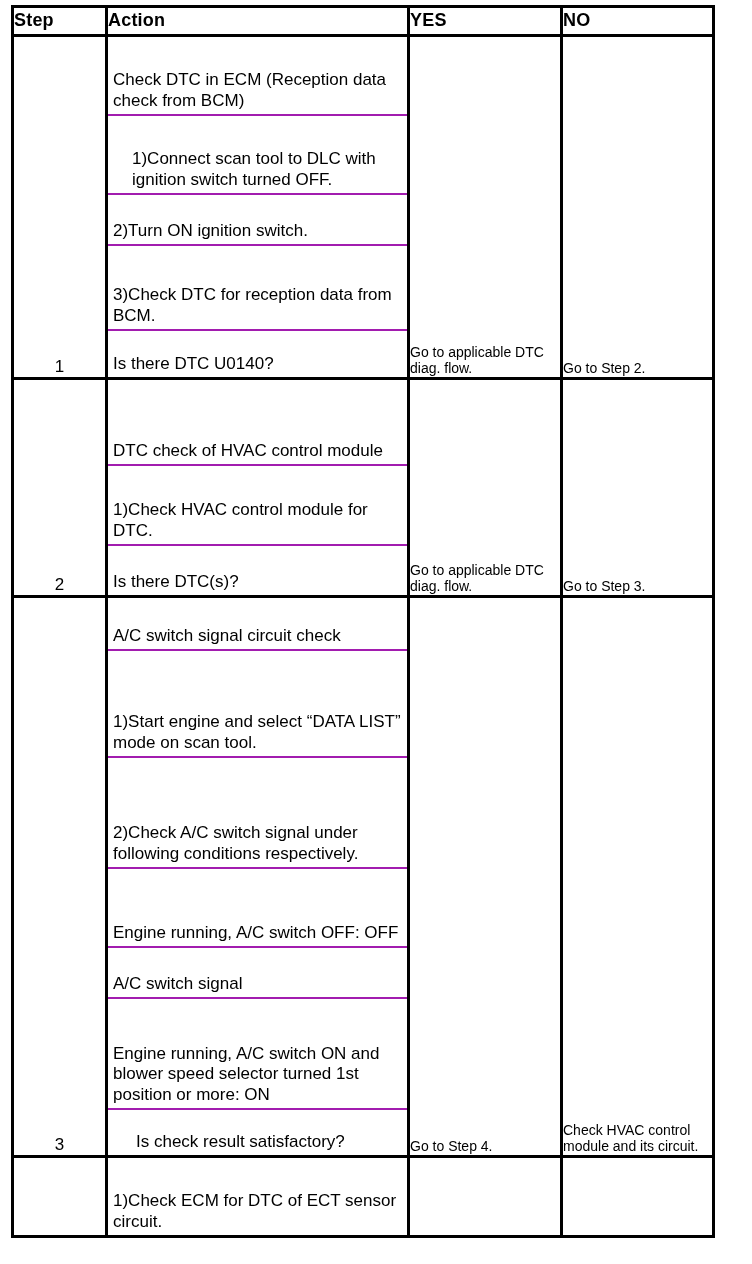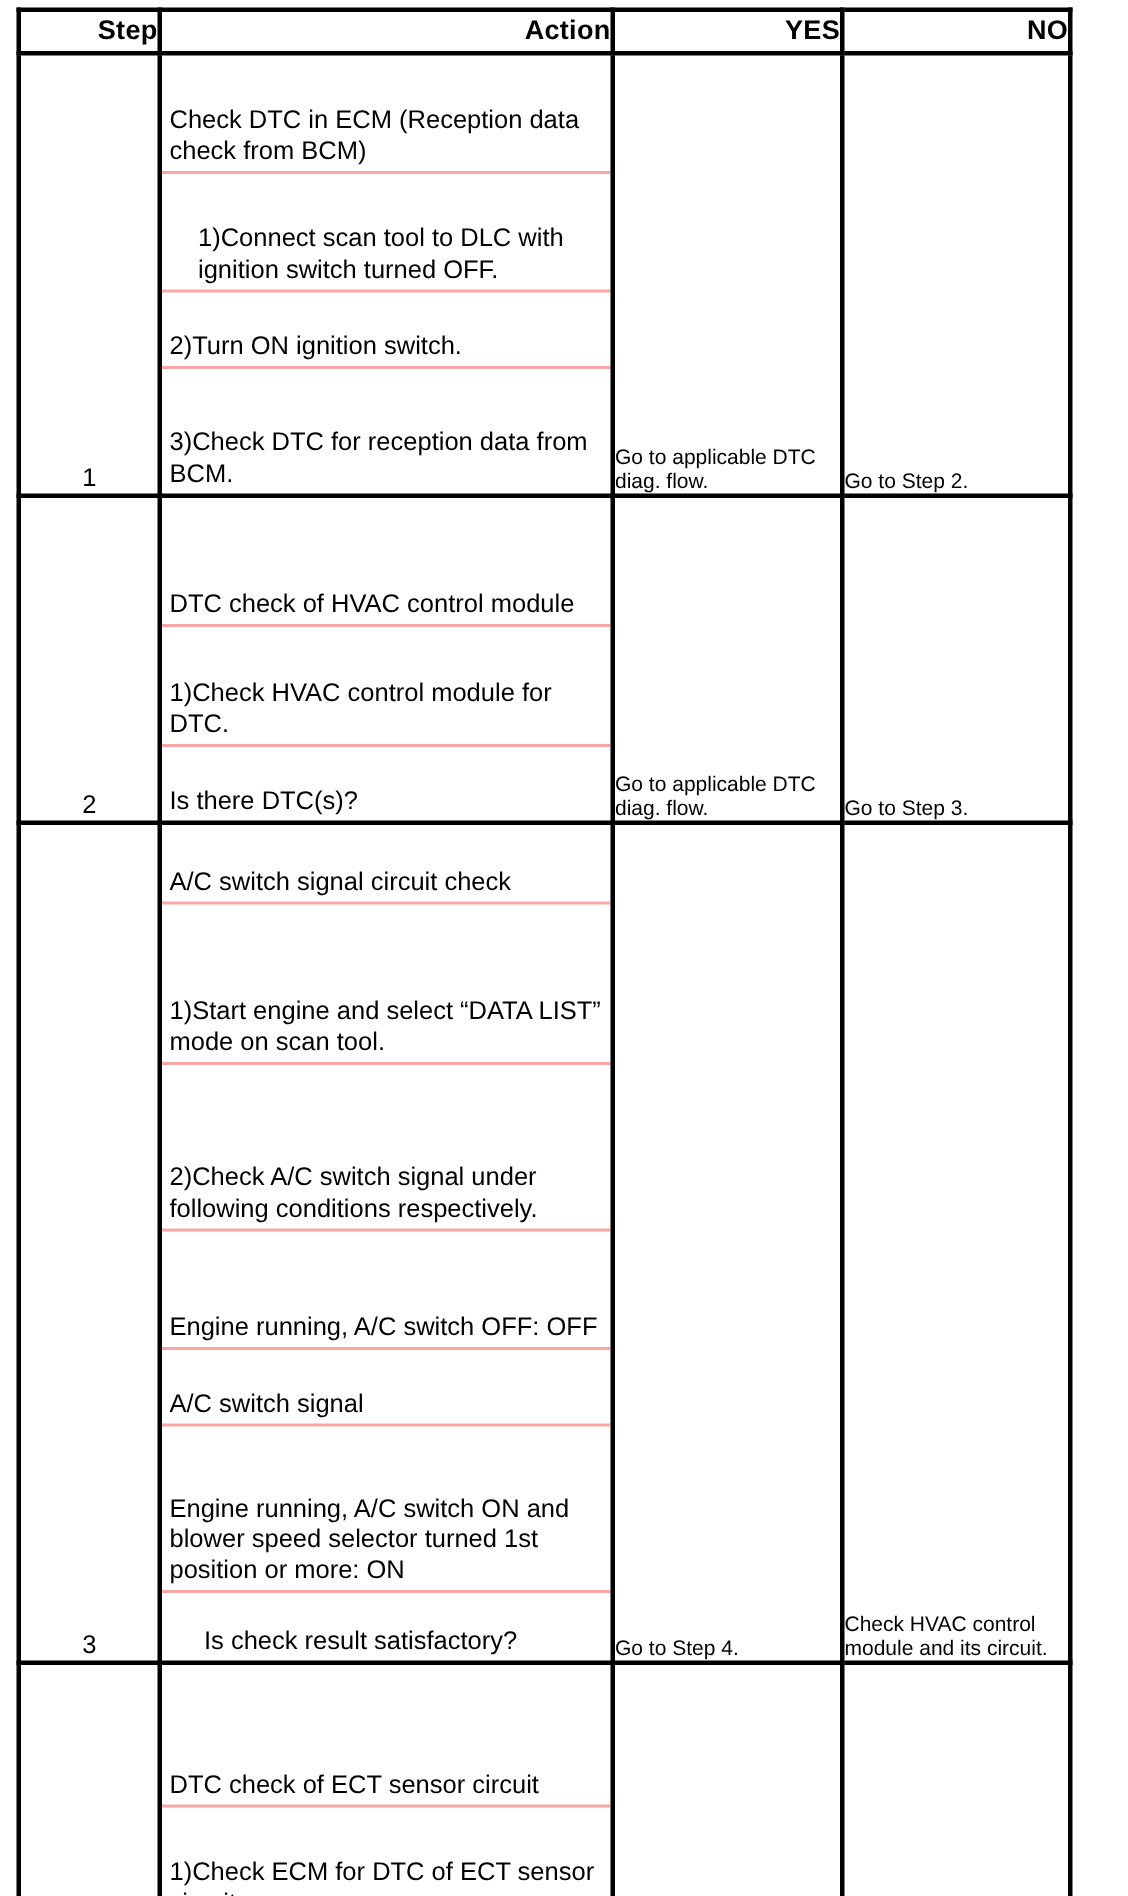--- a/index.html
+++ b/index.html
@@ -34,21 +34,21 @@
   .diag-table col.c-step   { width: 94px;  }  
   .diag-table col.c-action { width: 302px; }  
   .diag-table col.c-yes    { width: 153px; }  
   .diag-table col.c-no     { width: 152px; }  
 
   
   .hdr th {
     border: 3px solid #000;
     font-size: 18px;
     font-weight: bold;
-    text-align: right;
+    text-align: left;
     padding: 3px 0 4px 0;
     line-height: 1.05;
     letter-spacing: 0.2px;
   }
 
   
   .steprow > td {
     border-left: 3px solid #000;
     border-right: 3px solid #000;
     border-top: 3px solid #000;
@@ -71,21 +71,21 @@
     text-align: left;
   }
 
   
   .sub-table {
     width: 100%;
     border-collapse: collapse;
     table-layout: fixed;
   }
   .sub-table td {
-    border-bottom: 2px solid #fca5a5;
+    border-bottom: 2px solid #a21caf;
     vertical-align: bottom;
     padding: 0 3px 3px 5px;
     font-size: 17px;
     line-height: 1.20;
     text-align: left;
   }
   .sub-table tr:last-child td {
     border-bottom: none;
   }
 
@@ -122,20 +122,23 @@
                 </tr>
                 <tr>
                   <td class="sub-pad" style="height: 74px; padding-left: 24px;">1)Connect scan tool to DLC with ignition switch turned OFF.</td>
                 </tr>
                 <tr>
                   <td class="sub-pad" style="height: 46px;">2)Turn ON ignition switch.</td>
                 </tr>
                 <tr>
                   <td class="sub-pad" style="height: 80px;">3)Check DTC for reception data from BCM.</td>
                 </tr>
+                <tr>
+                  <td class="sub-pad" style="height: 43px;">Is there DTC U0140?</td>
+                </tr>
               </tbody>
             </table>
           </td>
           <td class="cell-yes">Go to applicable DTC diag. flow.</td>
           <td class="cell-no">Go to Step 2.</td>
         </tr>
         <tr class="steprow">
           <td class="cell-step">2</td>
           <td>
             <table class="sub-table">
@@ -186,23 +189,20 @@
           </td>
           <td class="cell-yes">Go to Step 4.</td>
           <td class="cell-no">Check HVAC control module and its circuit.</td>
         </tr>
         <tr class="steprow">
           <td class="cell-step"></td>
           <td>
             <table class="sub-table">
               <tbody>
                 <tr>
-                  <td class="sub-pad" style="height: 90px;">DTC check of ECT sensor circuit</td>
-                </tr>
-                <tr>
                   <td class="sub-pad" style="height: 74px;">1)Check ECM for DTC of ECT sensor circuit.</td>
                 </tr>
               </tbody>
             </table>
           </td>
           <td class="cell-yes"></td>
           <td class="cell-no"></td>
         </tr>
       </tbody>
   </table>

